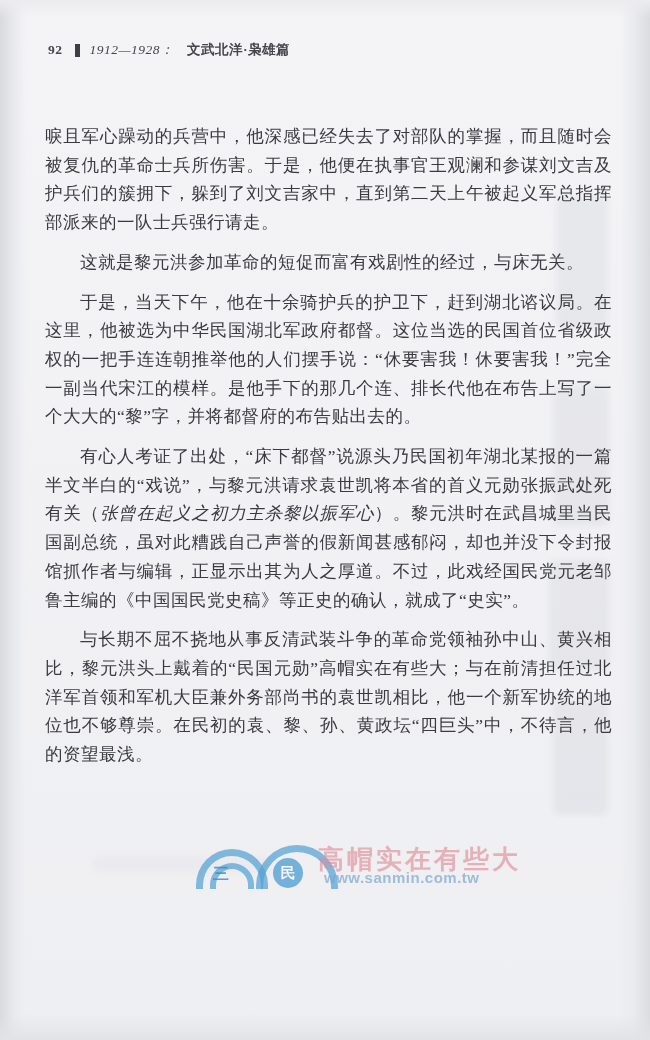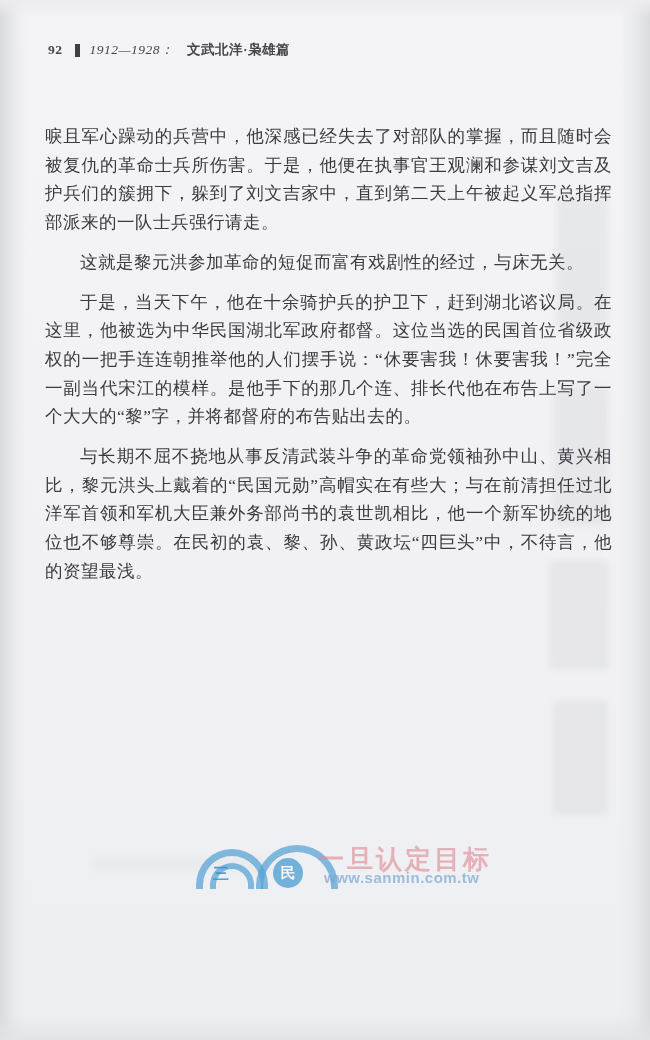--- a/index.html
+++ b/index.html
@@ -97,28 +97,29 @@
   <div class="watermark">
     <div class="wm-logo">
       <div class="arch arch-l-outer"></div>
       <div class="arch arch-l-inner"></div>
       <div class="arch arch-r-outer"></div>
       <span class="wm-san">三</span>
       <div class="wm-disc">
         <span>民</span>
       </div>
     </div>
-    <div class="wm-name">一旦认定目标</div>
+    <div class="wm-name">高帽实在有些大</div>
     <div class="wm-url">www.sanmin.com.tw</div>
   </div>
 
   <div class="bodytext">
     <p class="noindent">唳且军心躁动的兵营中，他深感已经失去了对部队的掌握，而且随时会被复仇的革命士兵所伤害。于是，他便在执事官王观澜和参谋刘文吉及护兵们的簇拥下，躲到了刘文吉家中，直到第二天上午被起义军总指挥部派来的一队士兵强行请走。</p>
     <p>这就是黎元洪参加革命的短促而富有戏剧性的经过，与床无关。</p>
     <p>于是，当天下午，他在十余骑护兵的护卫下，赶到湖北谘议局。在这里，他被选为中华民国湖北军政府都督。这位当选的民国首位省级政权的一把手连连朝推举他的人们摆手说：“休要害我！休要害我！”完全一副当代宋江的模样。是他手下的那几个连、排长代他在布告上写了一个大大的“黎”字，并将都督府的布告贴出去的。</p>
+    <p><span>有心人考证了出处，“床下都督”说源头乃民国初年湖北某报的一篇半文半白的“戏说”，与黎元洪请求袁世凯将本省的首义元勋张振武处死有关（</span><em>张曾在起义之初力主杀黎以振军心</em><span>）。黎元洪时在武昌城里当民国副总统，虽对此糟践自己声誉的假新闻甚感郁闷，却也并没下令封报馆抓作者与编辑，正显示出其为人之厚道。不过，此戏经国民党元老邹鲁主编的《中国国民党史稿》等正史的确认，就成了“史实”。</span></p>
     <p>与长期不屈不挠地从事反清武装斗争的革命党领袖孙中山、黄兴相比，黎元洪头上戴着的“民国元勋”高帽实在有些大；与在前清担任过北洋军首领和军机大臣兼外务部尚书的袁世凯相比，他一个新军协统的地位也不够尊崇。在民初的袁、黎、孙、黄政坛“四巨头”中，不待言，他的资望最浅。</p>
   </div>
 
   <div class="ghost g1"></div>
   <div class="ghost g2"></div>
   <div class="ghost g3"></div>
   <div class="ghost g4"></div>
   <div class="ghost g5"></div>
   <div class="edge-left"></div>
   <div class="edge-right"></div>

